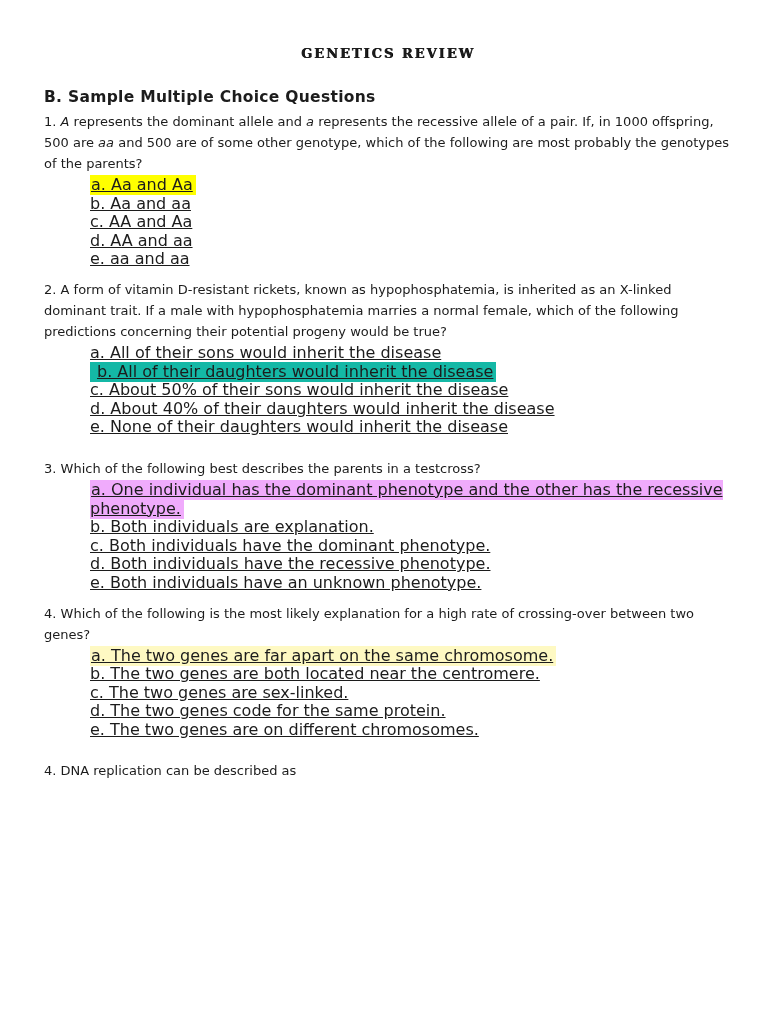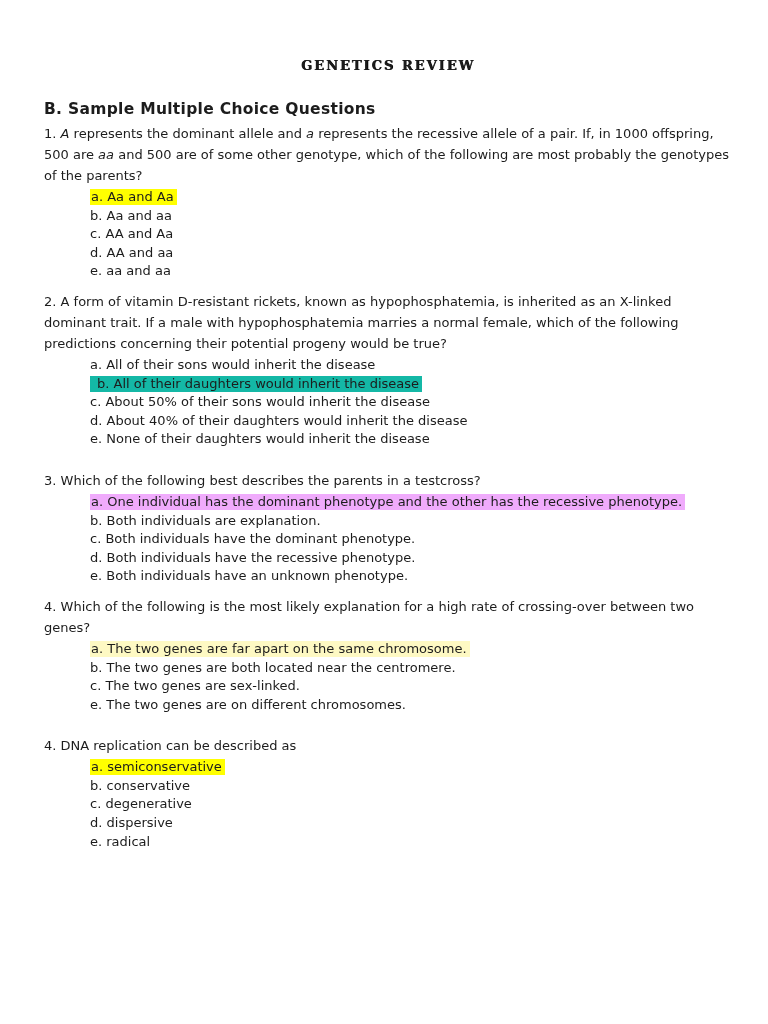--- a/index.html
+++ b/index.html
@@ -19,41 +19,42 @@
     width: 768px;
     height: 1024px;
     padding: 46px 36px 0 44px;
   }
   .doc-title {
     text-align: center;
     font-family: "DejaVu Serif", serif;
     font-size: 13px;
     font-weight: bold;
     letter-spacing: 2px;
-    margin: 12px 0 0 0;
+    margin: 0 0 0 0;
     text-shadow: 0.6px 0 0 #000;
   }
   .section-heading {
     font-size: 15.5px;
     font-weight: bold;
     letter-spacing: 0.3px;
     margin: 27px 0 5px 0;
   }
   .q-text {
     font-size: 13px;
     line-height: 21px;
     margin: 0;
     max-width: 694px;
   }
   .options {
     margin: 2px 0 0 46px;
   }
   .option-line {
-    font-size: 13px;
+    font-size: 16px;
     line-height: 18.6px;
+    text-decoration: underline;
   }
   .option-line .hl {
     padding: 0 3px 1px 1px;
   }
   .question { margin-top: 10px; }
   .question:nth-of-type(1) { margin-top: 0; }
   .question:nth-of-type(3),
   .question:nth-of-type(5) { margin-top: 21px; }
 </style>
 </head>
@@ -92,27 +93,21 @@
           <div class="option-line"><span>d. Both individuals have the recessive phenotype.</span></div>
           <div class="option-line"><span>e. Both individuals have an unknown phenotype.</span></div>
         </div>
       </div>
       <div class="question">
         <p class="q-text"><span>4. Which of the following is the most likely explanation for a high rate of crossing-over between two genes?</span></p>
         <div class="options">
           <div class="option-line"><span class="hl" style="background: #fef9c3;">a. The two genes are far apart on the same chromosome.</span></div>
           <div class="option-line"><span>b. The two genes are both located near the centromere.</span></div>
           <div class="option-line"><span>c. The two genes are sex-linked.</span></div>
+          <div class="option-line"><span>d. The two genes code for the same protein.</span></div>
           <div class="option-line"><span>e. The two genes are on different chromosomes.</span></div>
         </div>
       </div>
       <div class="question">
         <p class="q-text"><span>4. DNA replication can be described as</span></p>
-        <div class="options">
-          <div class="option-line"><span class="hl" style="background: rgb(255, 255, 0);">a. semiconservative</span></div>
-          <div class="option-line"><span>b. conservative</span></div>
-          <div class="option-line"><span>c. degenerative</span></div>
-          <div class="option-line"><span>d. dispersive</span></div>
-          <div class="option-line"><span>e. radical</span></div>
-        </div>
       </div>
     </div>
 </div>
 
 </body></html>

